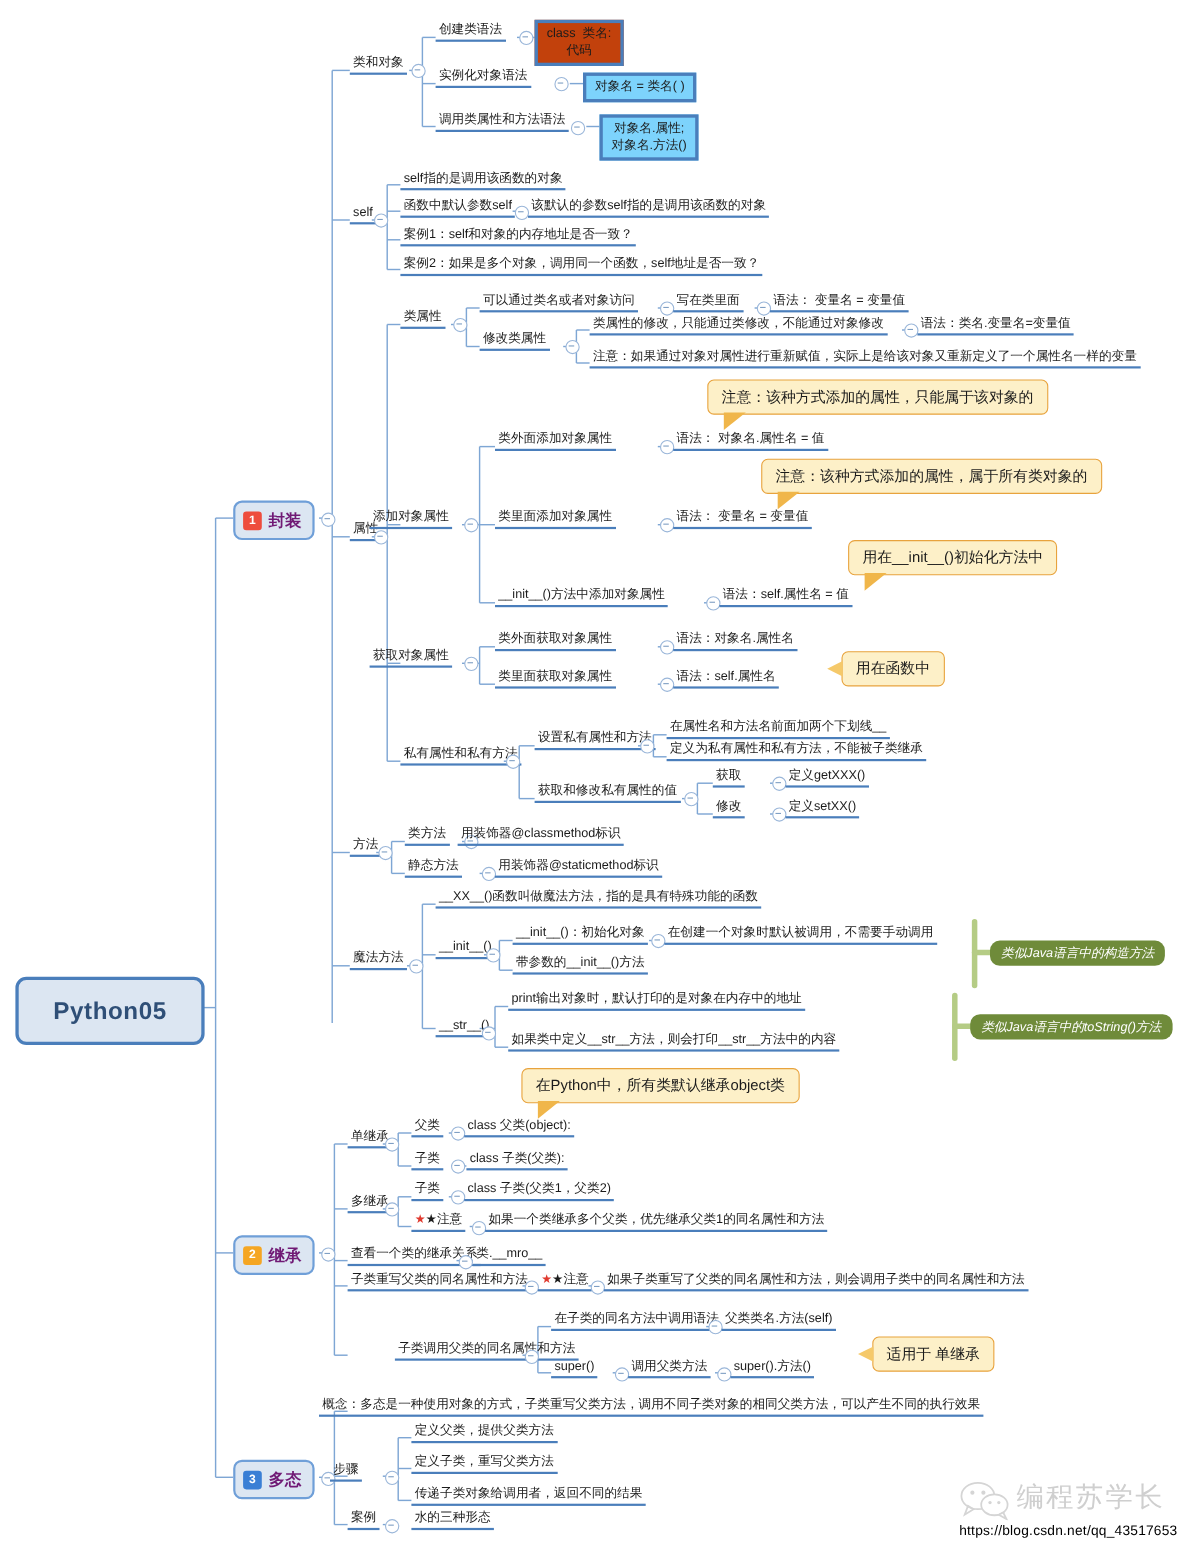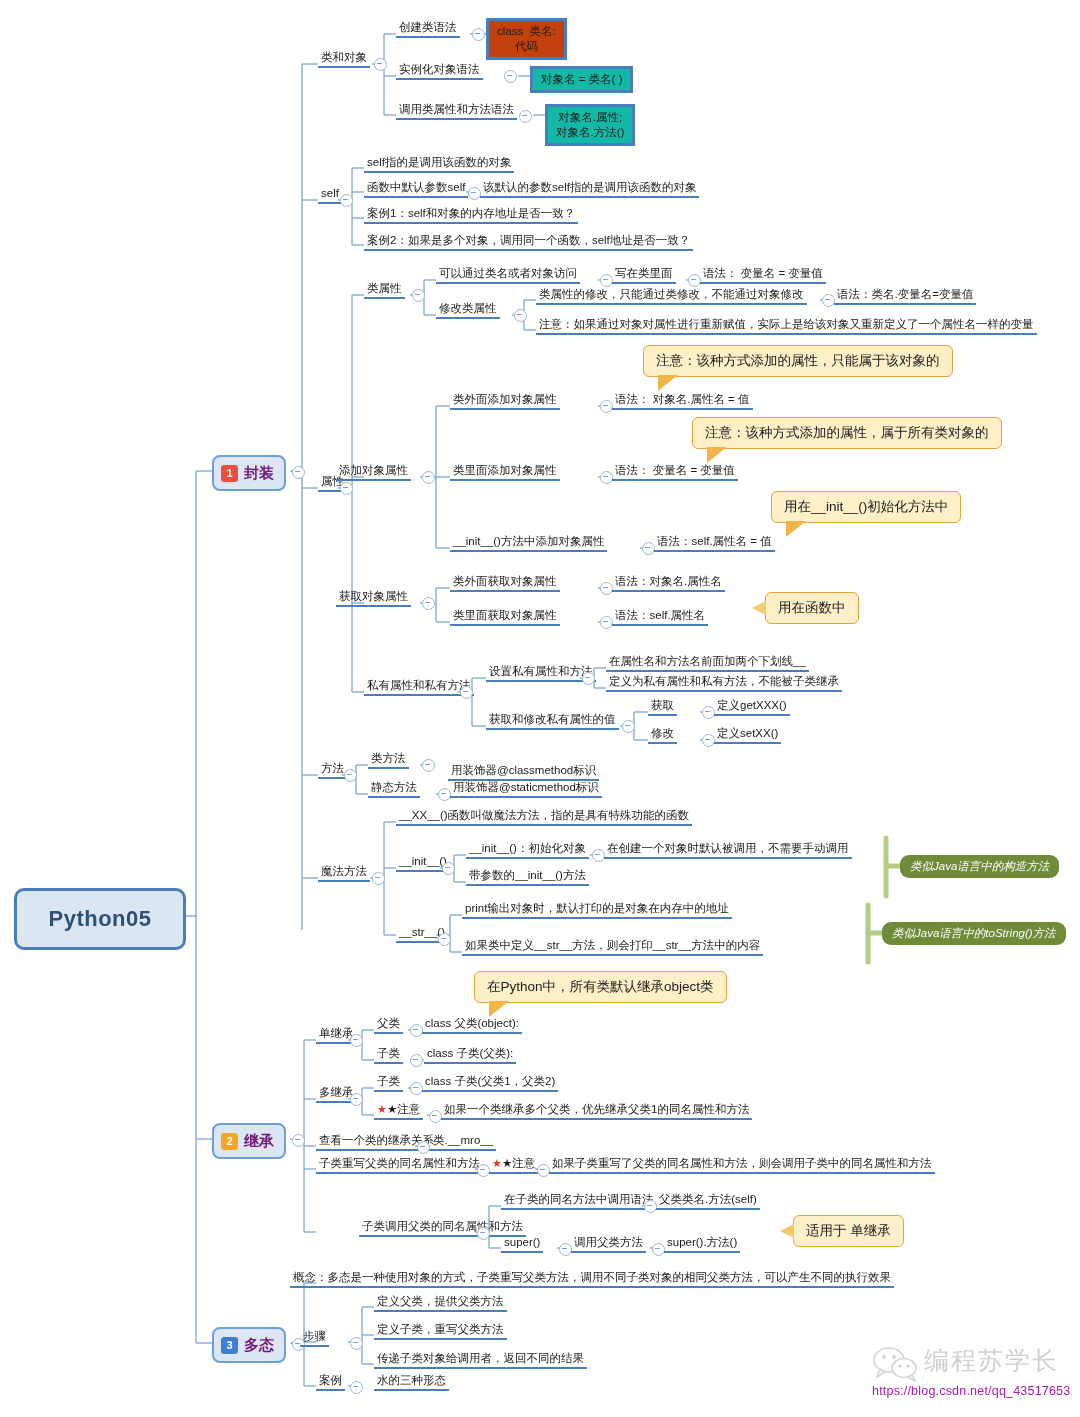--- a/index.html
+++ b/index.html
@@ -45,21 +45,21 @@
   .tog{
     position:absolute;width:11px;height:11px;border-radius:50%;
     border:1px solid #9ab6d9;background:#fff;
   }
   .tog:after{
     content:"";position:absolute;left:2px;top:4px;width:5px;height:1px;background:#7f9fc4;
   }
 
   
   .codebox{
-    position:absolute;border:3px solid #4a7ebb;background:#14b8a6;
+    position:absolute;border:3px solid #4a7ebb;background:#7dd3fc;
     font-size:11.5px;color:#1b1b1b;line-height:15px;
     padding:3px 8px;white-space:pre;text-align:center;
   }
   .codebox.grey{background:#c2410c;}
 
   
   .note{
     position:absolute;background:#fdf0c8;border:1.5px solid #e8a33d;border-radius:6px;
     font-size:13.5px;color:#1b1b1b;padding:6px 12px;white-space:nowrap;
   }
@@ -86,21 +86,21 @@
   
   .star{color:#e03a2f;font-size:11px;}
 
   
   .wm{position:absolute;left:872px;top:1340px;width:200px;height:72px;}
   .wm .txt{
     position:absolute;left:52px;top:4px;font-size:25px;color:#cfcfcf;
     letter-spacing:2px;white-space:nowrap;font-family:"DejaVu Sans",sans-serif;
   }
   .wm .url{
-    position:absolute;left:0px;top:44px;font-size:12.5px;color:#a21caf;
+    position:absolute;left:0px;top:44px;font-size:12.5px;color:#000000;
     white-space:nowrap;letter-spacing:.2px;
   }
   .wm svg{position:absolute;left:0;top:6px;}
 </style>
 </head>
 <body>
 
 <div id="stage">
 
   <svg id="wires" viewBox="0 0 1080 1417" xmlns="http://www.w3.org/2000/svg">
@@ -406,21 +406,21 @@
   <div class="topic u" style="left:714px;top:698px;">定义getXXX()</div>
   <div class="topic u" style="left:648px;top:726px;">修改</div>
   <div class="tog" style="left:702px;top:734px;"></div>
   <div class="topic u" style="left:714px;top:726px;">定义setXX()</div>
 
   <div class="topic u" style="left:318px;top:761px;">方法</div>
   <div class="tog" style="left:344px;top:769px;"></div>
 
   <div class="topic u" style="left:368px;top:751px;">类方法</div>
   <div class="tog" style="left:422px;top:759px;"></div>
-  <div class="topic u" style="left:448px;top:751px;margin-top:12px;">用装饰器@classmethod标识</div>
+  <div class="topic u" style="left:416px;top:751px;">用装饰器@classmethod标识</div>
 
   <div class="topic u" style="left:368px;top:780px;">静态方法</div>
   <div class="tog" style="left:438px;top:788px;"></div>
   <div class="topic u" style="left:450px;top:780px;">用装饰器@staticmethod标识</div>
 
   <div class="topic u" style="left:318px;top:864px;">魔法方法</div>
   <div class="tog" style="left:372px;top:872px;"></div>
 
   <div class="topic u" style="left:396px;top:808px;">__XX__()函数叫做魔法方法，指的是具有特殊功能的函数</div>
 

